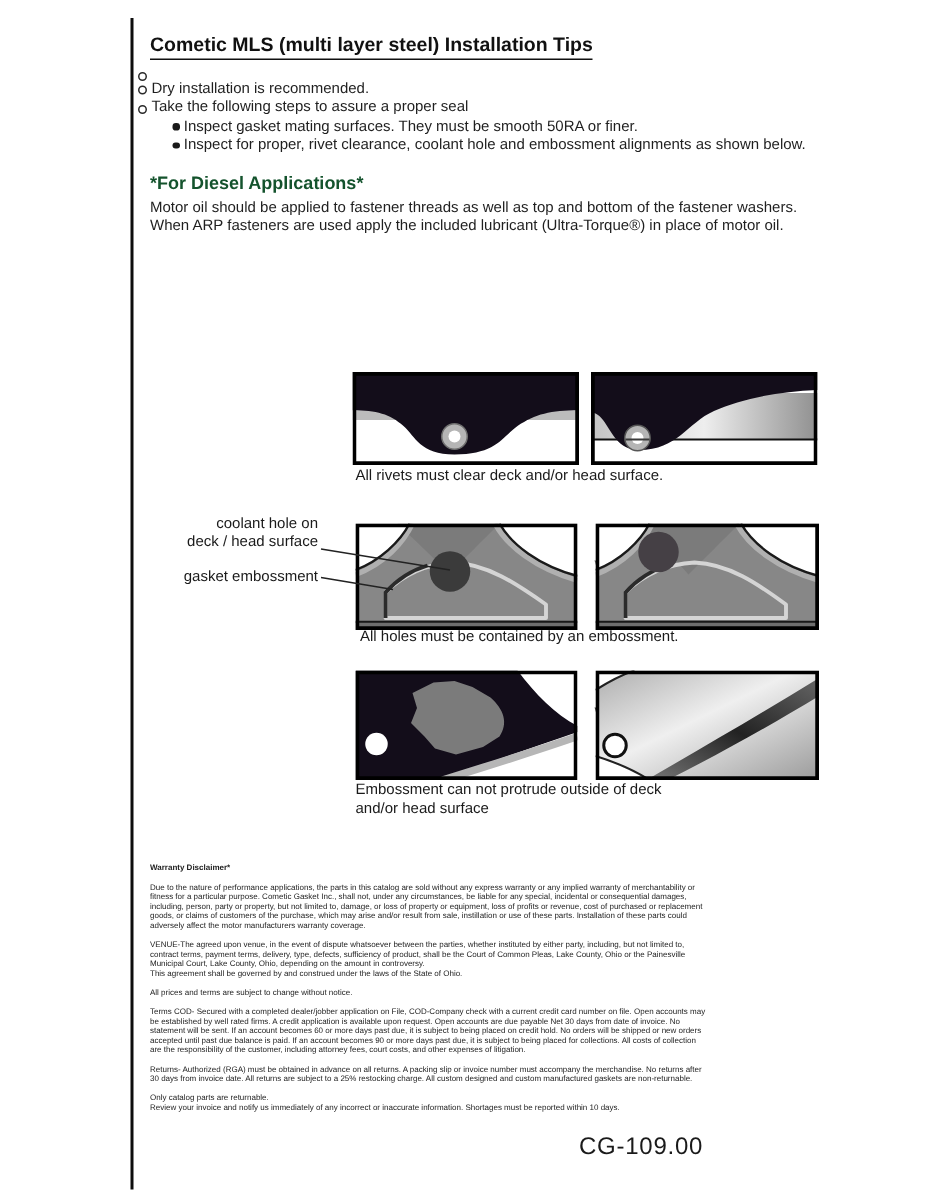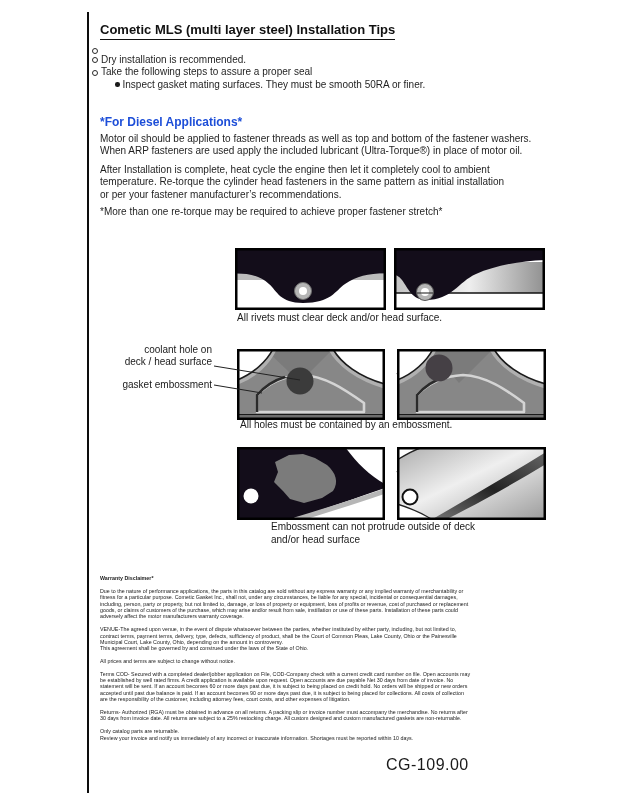--- a/index.html
+++ b/index.html
@@ -7,21 +7,21 @@
         font-family:"Liberation Sans","DejaVu Sans",sans-serif;color:#1c1c1c;}
   .vrule{position:absolute;left:87px;top:12px;width:1.5px;height:781px;background:#0d0d0d;}
   .abs{position:absolute;}
   .title{left:100px;top:22px;font-size:13px;font-weight:bold;color:#111;}
   .title span{display:inline-block;border-bottom:1.6px solid #111;padding-bottom:2px;}
   .tips{left:92px;top:44px;font-size:10px;line-height:12.5px;color:#1f1f1f;}
   .tip-row{display:flex;align-items:flex-start;white-space:nowrap;}
   .tip-row.sub{margin-left:23px;}
   .o-bullet{width:4px;height:4px;border:1px solid #2a2a2a;border-radius:50%;margin:3.5px 3px 0 0;flex:none;}
   .f-bullet{width:4.5px;height:4.5px;background:#1a1a1a;border-radius:50%;margin:3.5px 3px 0 0;flex:none;}
-  .h2{left:100px;top:115px;font-size:12px;font-weight:bold;color:#1d4ed8;}
+  .h2{left:100px;top:115px;font-size:12px;font-weight:bold;color:#14532d;}
   .para{left:100px;width:470px;font-size:10px;line-height:12.4px;white-space:pre-line;color:#1f1f1f;}
   .p1{top:133px;} .p2{top:164px;} .note{top:206px;}
   .dlabel{font-size:14px;letter-spacing:.4px;color:#111;text-align:center;width:96px;margin-top:36px;}
   .caption{font-size:10px;color:#1a1a1a;}
   .cap3{line-height:13px;white-space:pre-line;}
   .sidelabel{font-size:10px;color:#1a1a1a;text-align:right;width:100px;line-height:11.5px;}
   svg{display:block;}
   .disclaimer{left:100px;top:575px;width:630px;transform:scale(0.667);transform-origin:0 0;
               font-size:8px;line-height:9.6px;color:#222;}
   .disclaimer .dh{font-weight:bold;margin:0 0 10px 0;}
@@ -48,29 +48,29 @@
       <span>Dry installation is recommended.</span>
     </div>
     <div class="tip-row">
       <span class="o-bullet"></span>
       <span>Take the following steps to assure a proper seal</span>
     </div>
     <div class="tip-row sub">
       <span class="f-bullet"></span>
       <span>Inspect gasket mating surfaces.  They must be smooth 50RA or finer.</span>
     </div>
+    <div class="tip-row sub">
+      <span class="f-bullet"></span>
+      <span>Inspect for proper, rivet clearance, coolant hole and embossment alignments as shown below.</span>
+    </div>
   </div>
 
   <div class="abs h2">*For Diesel Applications*</div>
   <div class="abs para p1">Motor oil should be applied to fastener threads as well as top and bottom of the fastener washers.
 When ARP fasteners are used apply the included lubricant (Ultra-Torque®) in place of motor oil.</div>
-  <div class="abs para p2">After Installation is complete, heat cycle the engine then let it completely cool to ambient
-temperature. Re-torque the cylinder head fasteners in the same pattern as initial installation
-or per your fastener manufacturer’s recommendations.</div>
-  <div class="abs para note">*More than one re-torque may be required to achieve proper fastener stretch*</div>
 
   <div class="abs dlabel" style="left:235px;top:232px;">RIGHT</div>
   <div class="abs dlabel" style="left:380px;top:232px;">WRONG</div>
 
   <svg class="abs" style="left:235px;top:248px;" width="151" height="62" viewBox="0 0 151 62">
     <rect width="151" height="62" fill="#ffffff"></rect>
     <rect x="0" y="25.5" width="151" height="6.5" fill="#bcbcbc"></rect>
     <path d="M0,0 H151 V25.5 C132,25.5 122,28 110,36 C100,43 96,55 68,55 C45,55 42,43 34,36 C25,28 16,25.5 0,25.5 Z" fill="#130d1a"></path>
     <circle cx="68" cy="43" r="8.5" fill="#b5b5b5" stroke="#6e6e6e" stroke-width="1"></circle>
     <circle cx="68" cy="43" r="4" fill="#ffffff"></circle>
@@ -174,21 +174,21 @@
     <rect width="149" height="73" fill="url(#r3wg)"></rect>
     <path d="M0,0 L26,0 C17,3 8,8 0,13 Z" fill="#ffffff"></path>
     <path d="M26,0 C17,3 8,8 0,13" stroke="#222222" stroke-width="1.4" fill="none"></path>
     <path d="M0,57 C13,61 25,66 36,73 L0,73 Z" fill="#ffffff"></path>
     <path d="M0,57 C13,61 25,66 36,73" stroke="#222222" stroke-width="1.4" fill="none"></path>
     <path d="M34,73 C72,51 110,29 149,5 L149,17 C116,37 80,57 48,73 Z" fill="url(#r3db)"></path>
     <circle cx="13" cy="50" r="7.5" fill="#ffffff" stroke="#111111" stroke-width="2"></circle>
     <rect x="1.25" y="1.25" width="146.5" height="70.5" fill="none" stroke="#000000" stroke-width="2.5"></rect>
   </svg>
 
-  <div class="abs caption cap3" style="left:237px;top:520px;margin-left:34px;">Embossment can not protrude outside of deck
+  <div class="abs caption cap3" style="left:237px;top:520px;">Embossment can not protrude outside of deck
 and/or head surface</div>
 
   <div class="abs disclaimer">
     <div class="dh">Warranty Disclaimer*</div>
     <p>Due to the nature of performance applications, the parts in this catalog are sold without any express warranty or any implied warranty of merchantability or
 fitness for a particular purpose.  Cometic Gasket Inc., shall not, under any circumstances, be liable for any special, incidental or consequential damages,
 including, person, party or property, but not limited to, damage, or loss of property or equipment, loss of profits or revenue, cost of purchased or replacement
 goods, or claims of customers of the purchase, which may arise and/or result from sale, instillation or use of these parts.  Installation of these parts could
 adversely affect the motor manufacturers warranty coverage.</p>
     <p class="tight">VENUE-The agreed upon venue, in the event of dispute whatsoever between the parties, whether instituted by either party, including, but not limited to,

